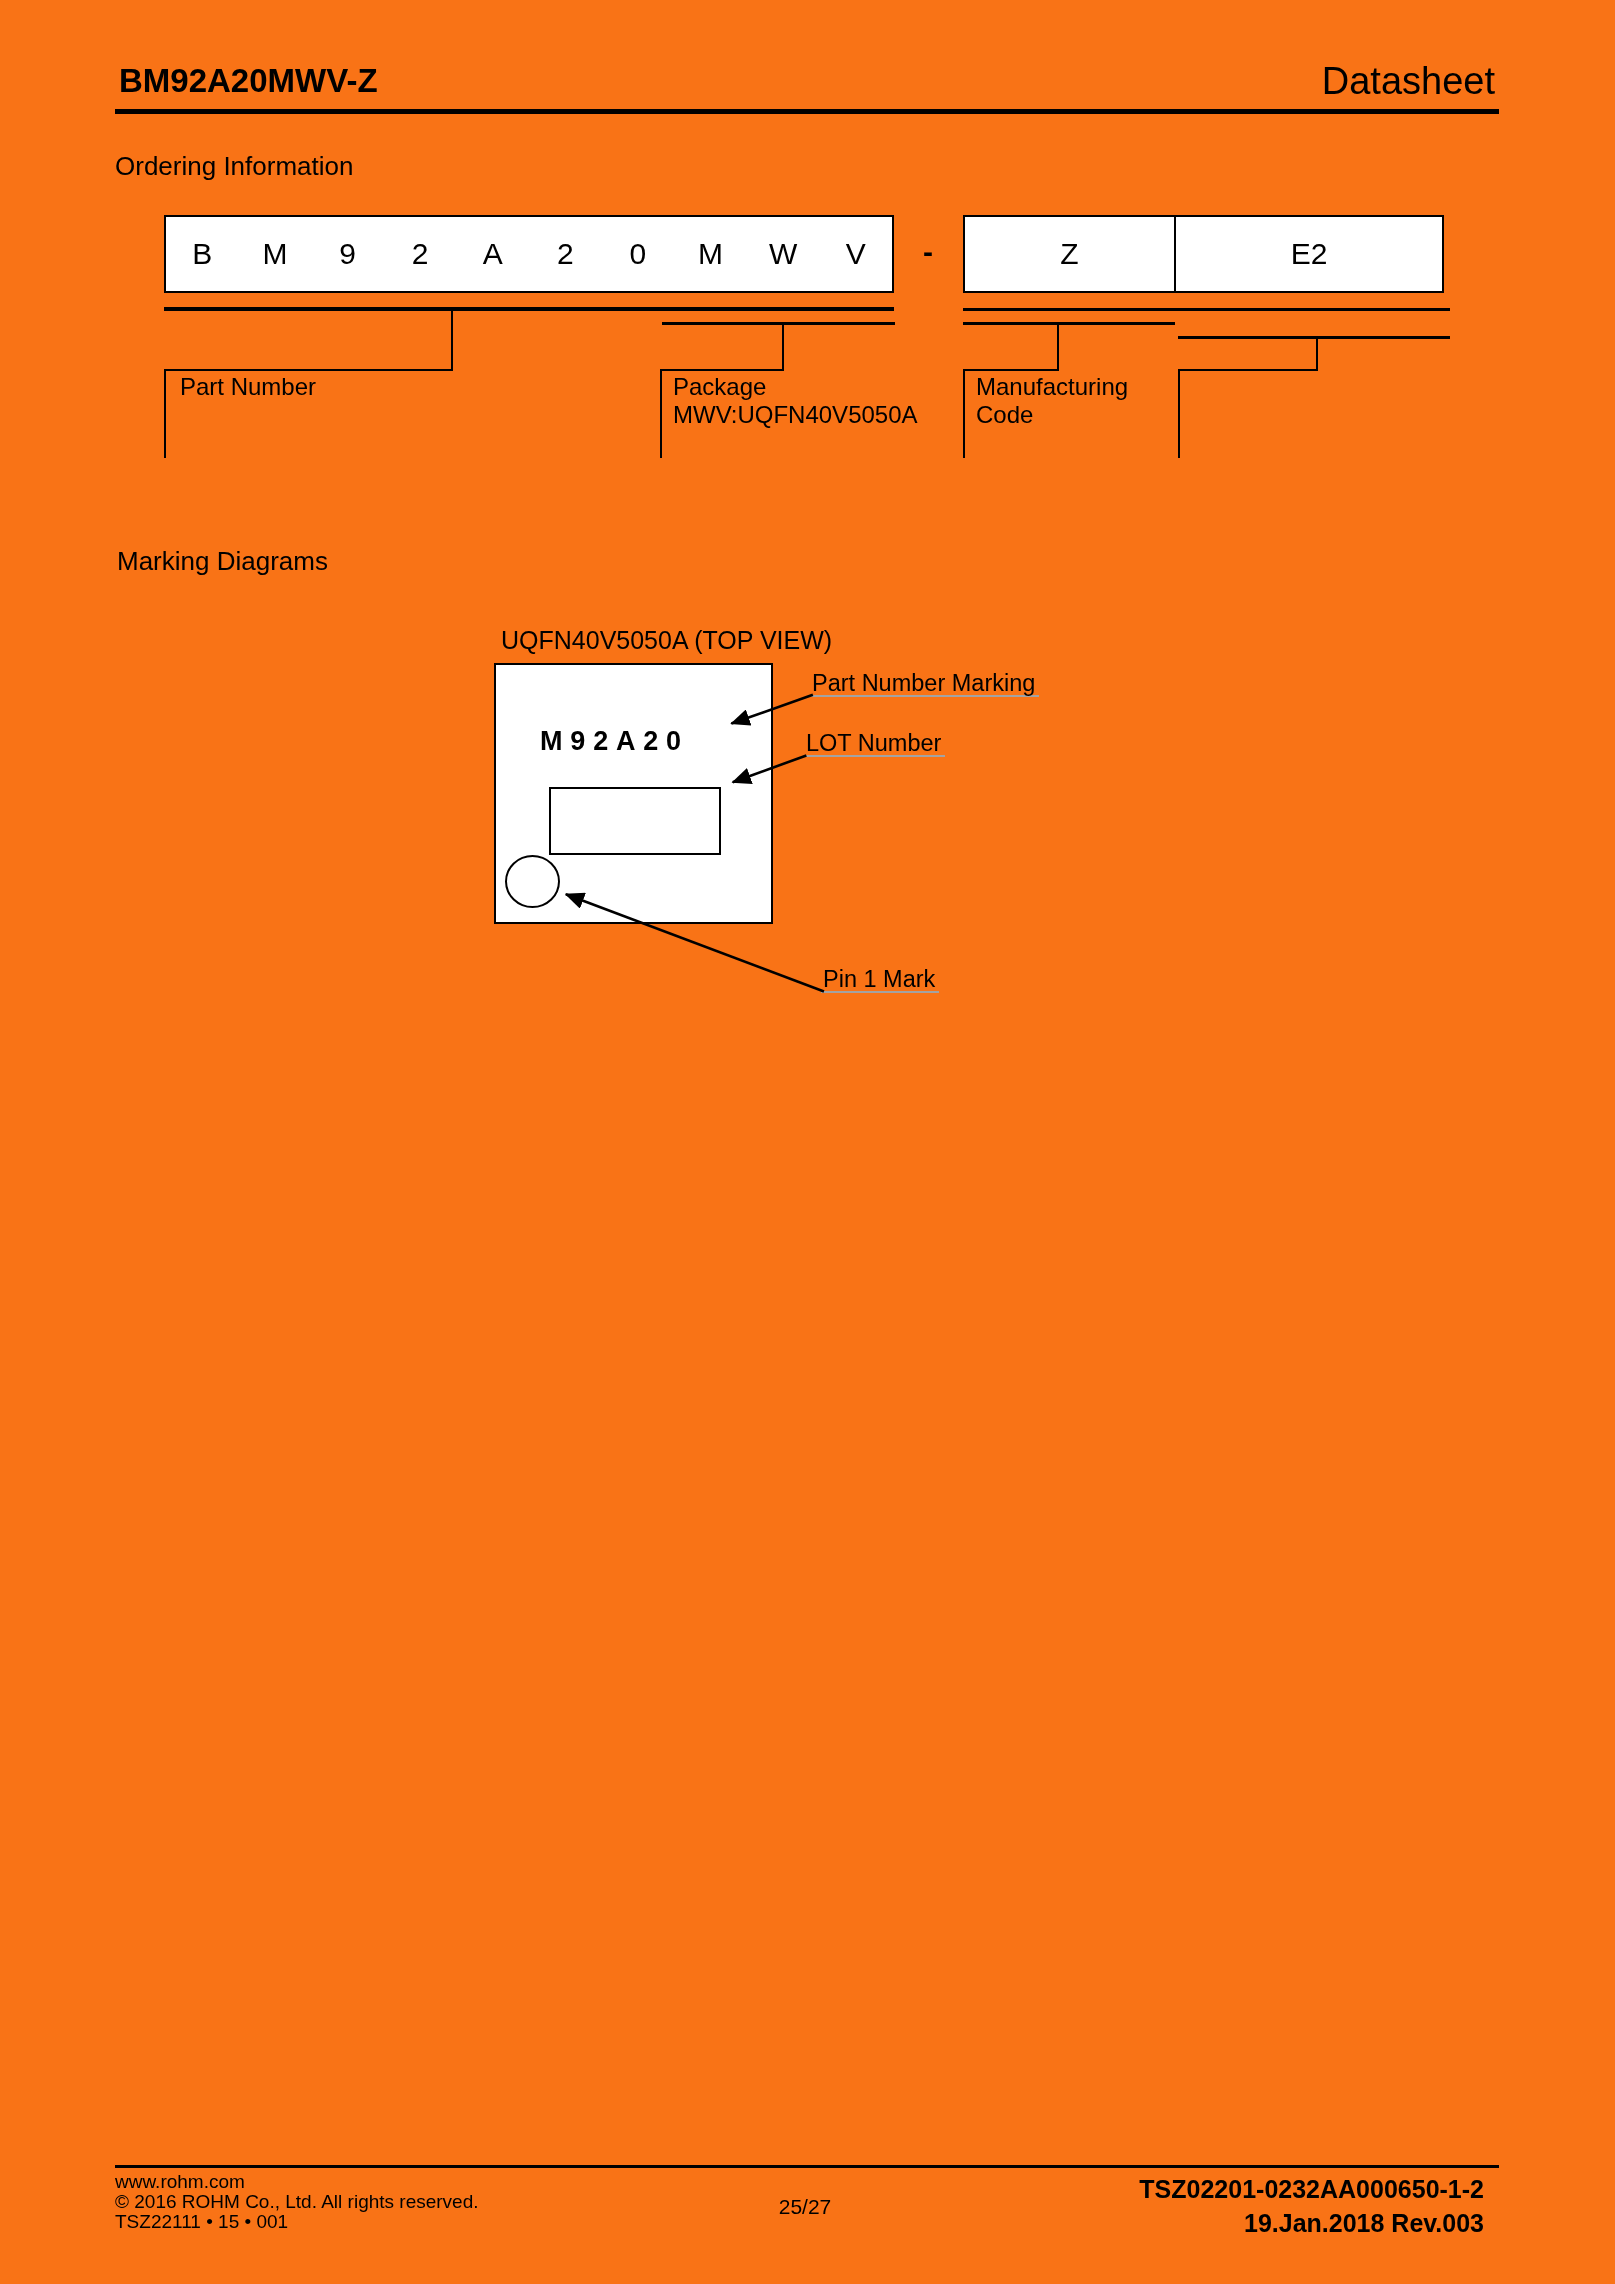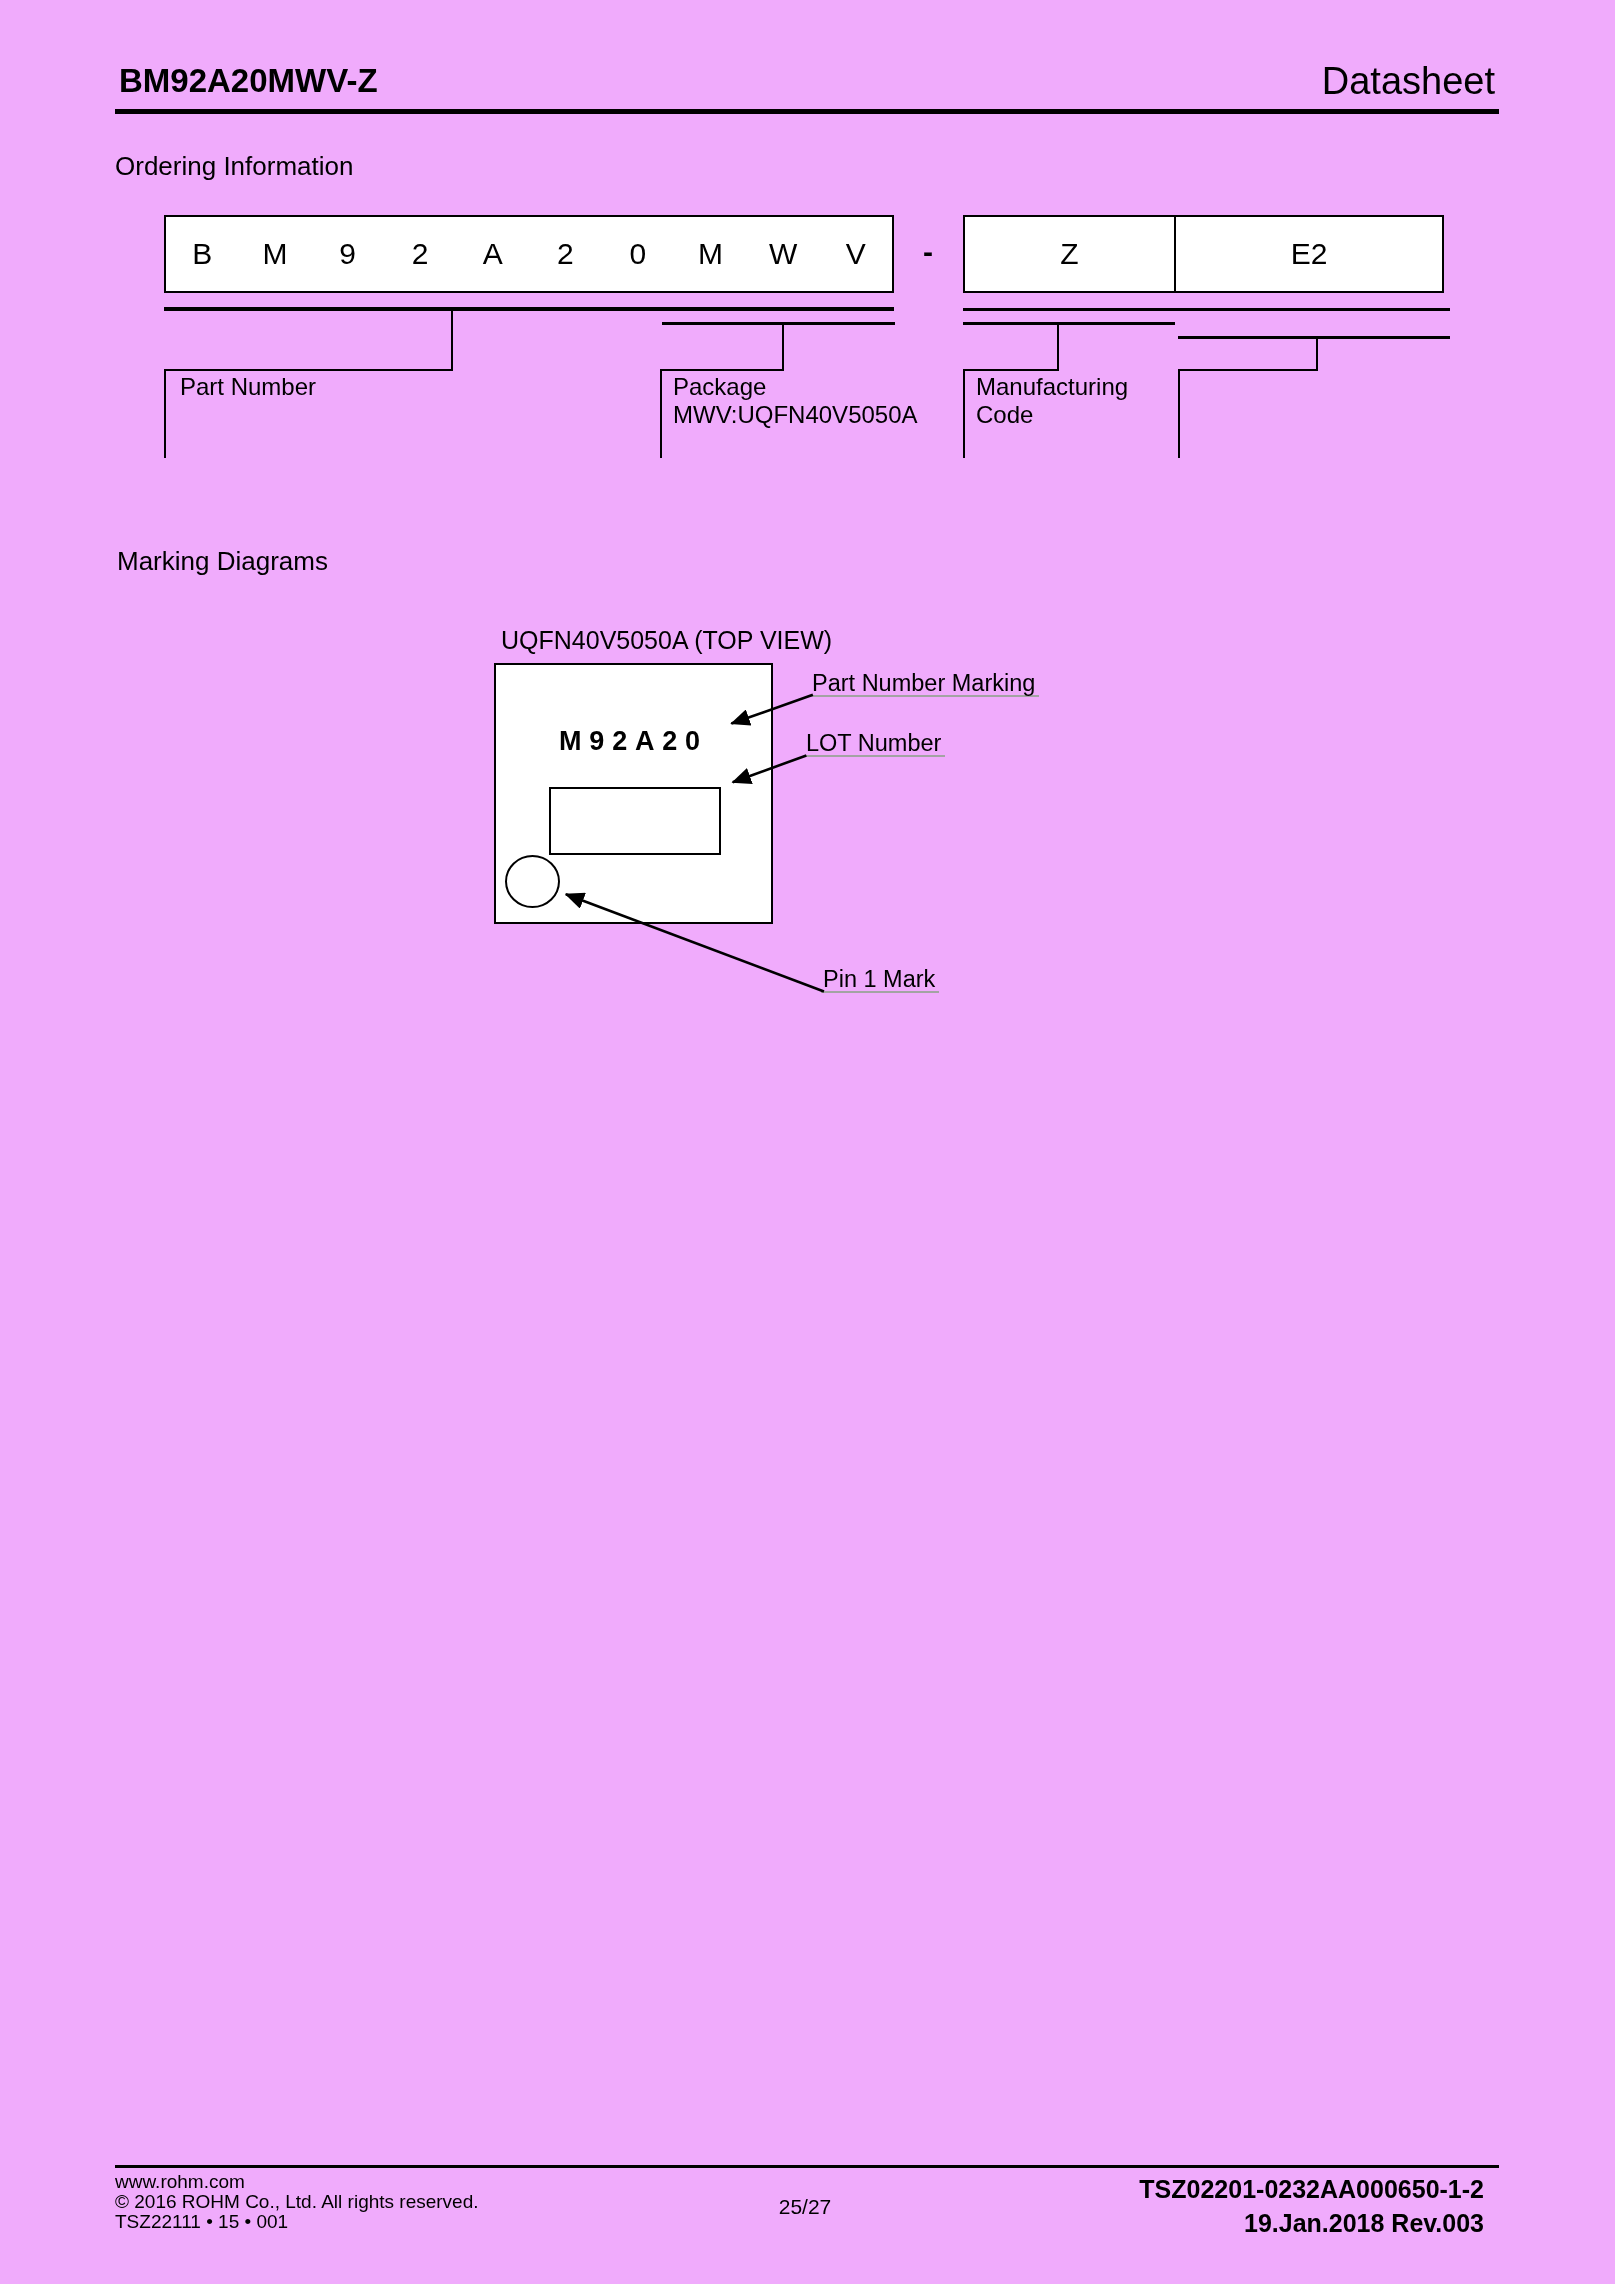--- a/index.html
+++ b/index.html
@@ -2,21 +2,21 @@
 <html style="font-size:10.4px"><head>
 <meta charset="utf-8">
 <style>
   * { margin: 0; padding: 0; box-sizing: border-box; }
   html, body { background: #ffffff; }
   body { font-family: "Liberation Sans", "DejaVu Sans", sans-serif; color: #000; }
   .page {
     position: relative;
     width: 1616px;
     height: 2284px;
-    background: #f0abfc;
+    background: #f97316;
     overflow: hidden;
   }
   .abs { position: absolute; }
   .hline, .vline { position: absolute; background: #000; }
 
   
   .hdr-part   { left: 119px; top: 63px;  font-size: 33px; font-weight: bold; line-height: 1.1; }
   .hdr-type   { right: 121px; top: 61px; font-size: 38px; font-weight: normal; line-height: 1.1; }
   .hdr-rule   { left: 115px; top: 109px; width: 1384px; height: 4.6px; }
 
@@ -46,21 +46,21 @@
   
   .call-label { position: absolute; font-size: 24px; line-height: 28px; white-space: nowrap; }
 
   
   .view-label { left: 501px; top: 627px; font-size: 25px; line-height: 1.1; }
   .chip {
     left: 494px; top: 663px; width: 279px; height: 261px;
     position: absolute; border: 2.6px solid #000; background: #fff;
   }
   .chip-mark {
-    left: 494px; top: 728px; width: 279px; text-align: center;
+    left: 475px; top: 728px; width: 279px; text-align: center;
     font-size: 27px; font-weight: bold; letter-spacing: 7.8px; line-height: 27px;
   }
   .lot-box {
     left: 549px; top: 787px; width: 172px; height: 68px;
     position: absolute; border: 2.6px solid #000; background: #fff;
   }
   .pin1 {
     left: 505px; top: 855px; width: 55px; height: 53px;
     position: absolute; border: 2.6px solid #000; border-radius: 50%; background: #fff;
   }

